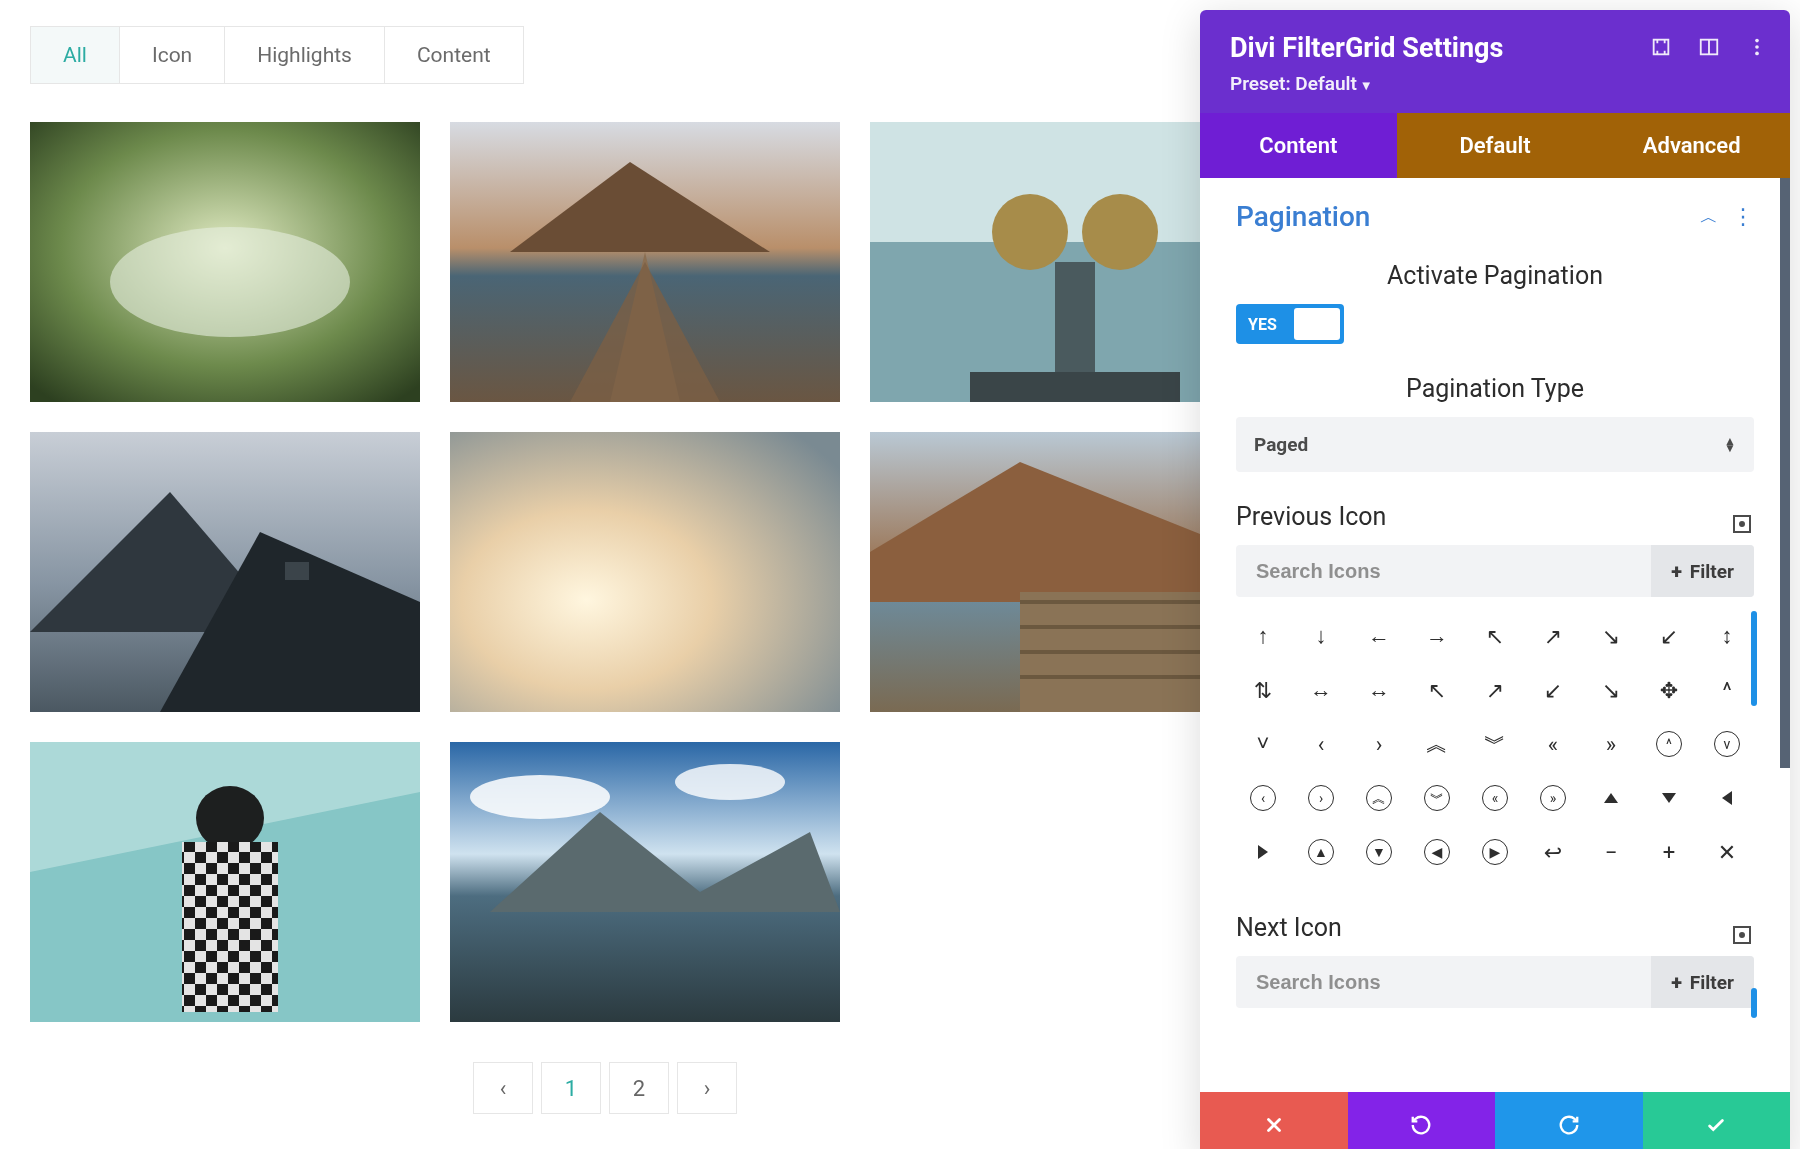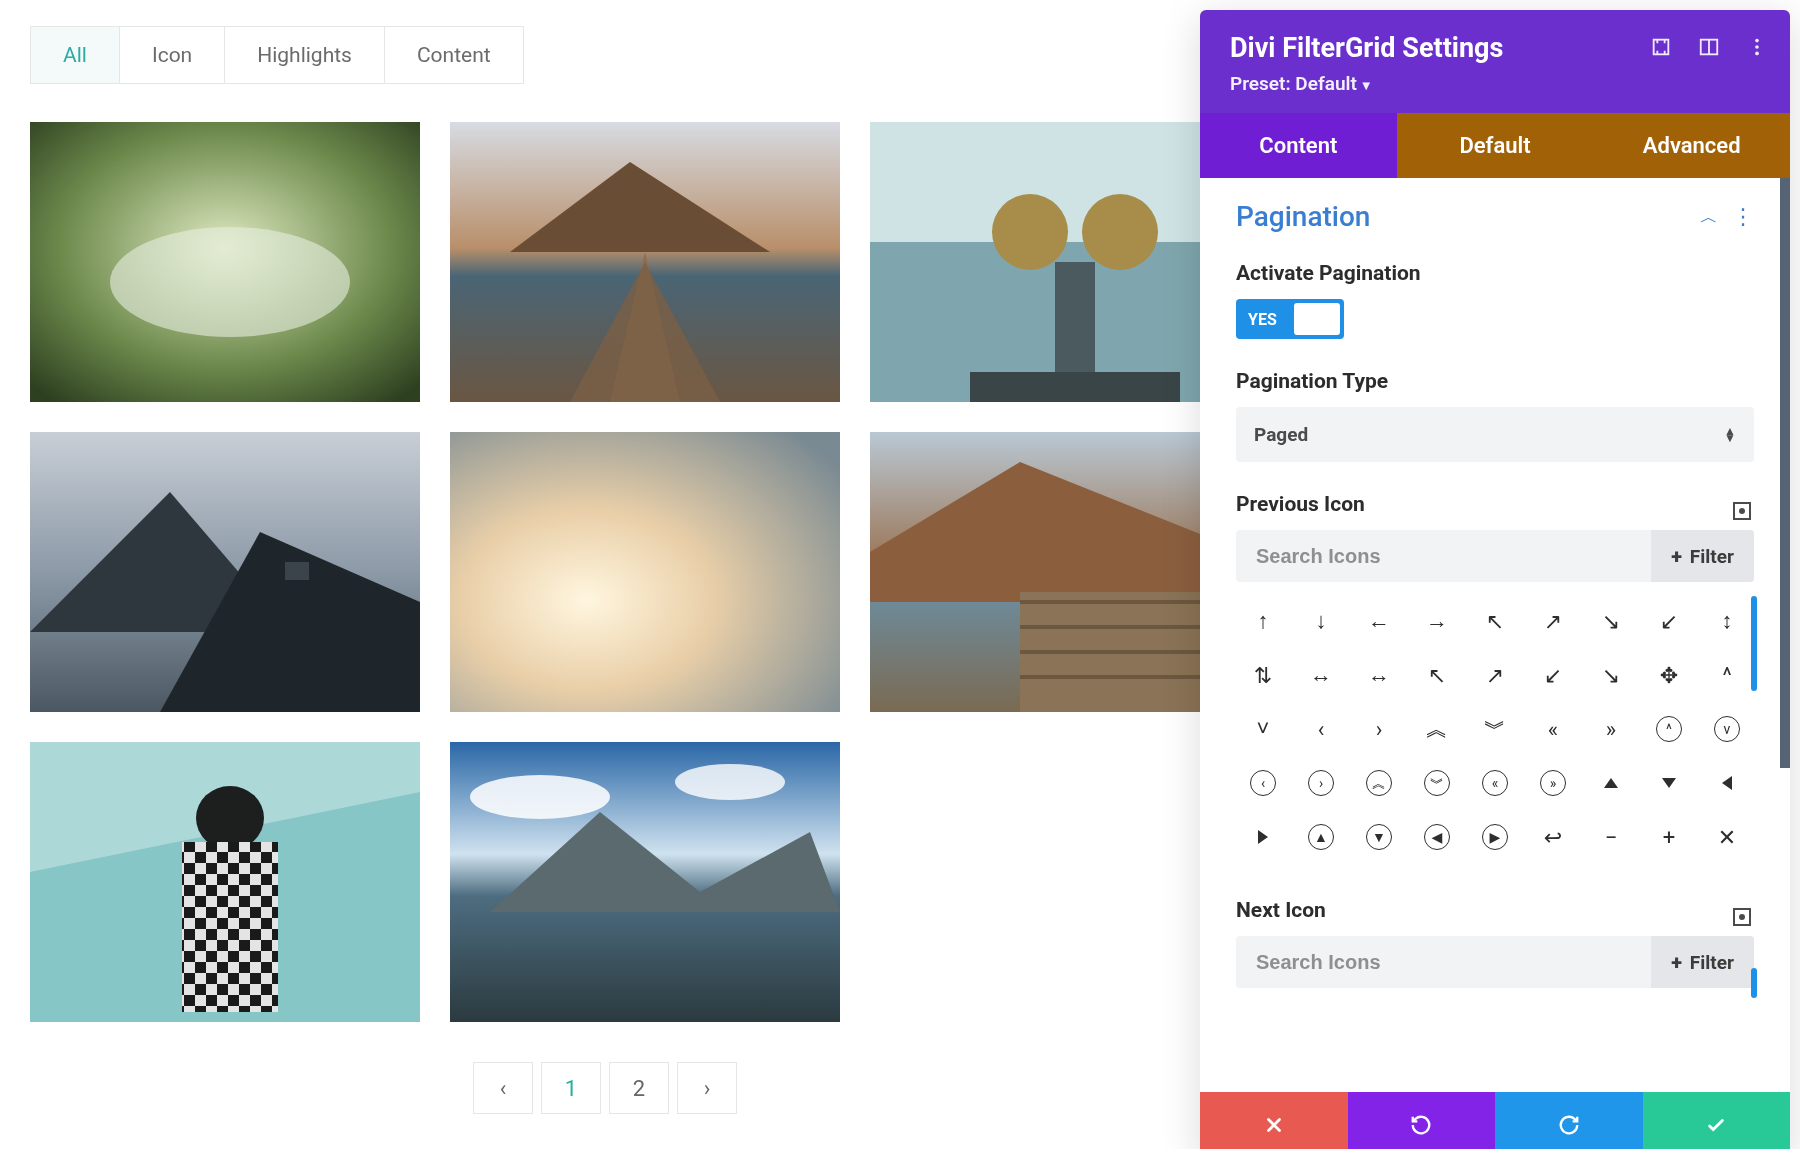--- a/index.html
+++ b/index.html
@@ -140,24 +140,25 @@
   color: #3a7ed2;
   font-size: 28px;
   font-weight: 500;
   margin-bottom: 28px;
 }
 .section-head .right-icons { display:flex; gap:14px; align-items:center; color:#3a7ed2;}
 .section-head .chev { font-size: 18px; }
 .section-head .dots { color:#3a7ed2; font-size:22px; }
 
 .field-label {
-  font-size: 21px;
-  font-weight: 700;
+  font-size: 25px;
+  font-weight: 400;
   color: #2c2c2c;
   margin-bottom: 14px;
+  text-align: center;
 }
 .field { margin-bottom: 30px; }
 
 .toggle {
   display: inline-flex;
   align-items: center;
   background: #1e90e6;
   border-radius: 4px;
   height: 40px;
   padding: 0 0 0 12px;

